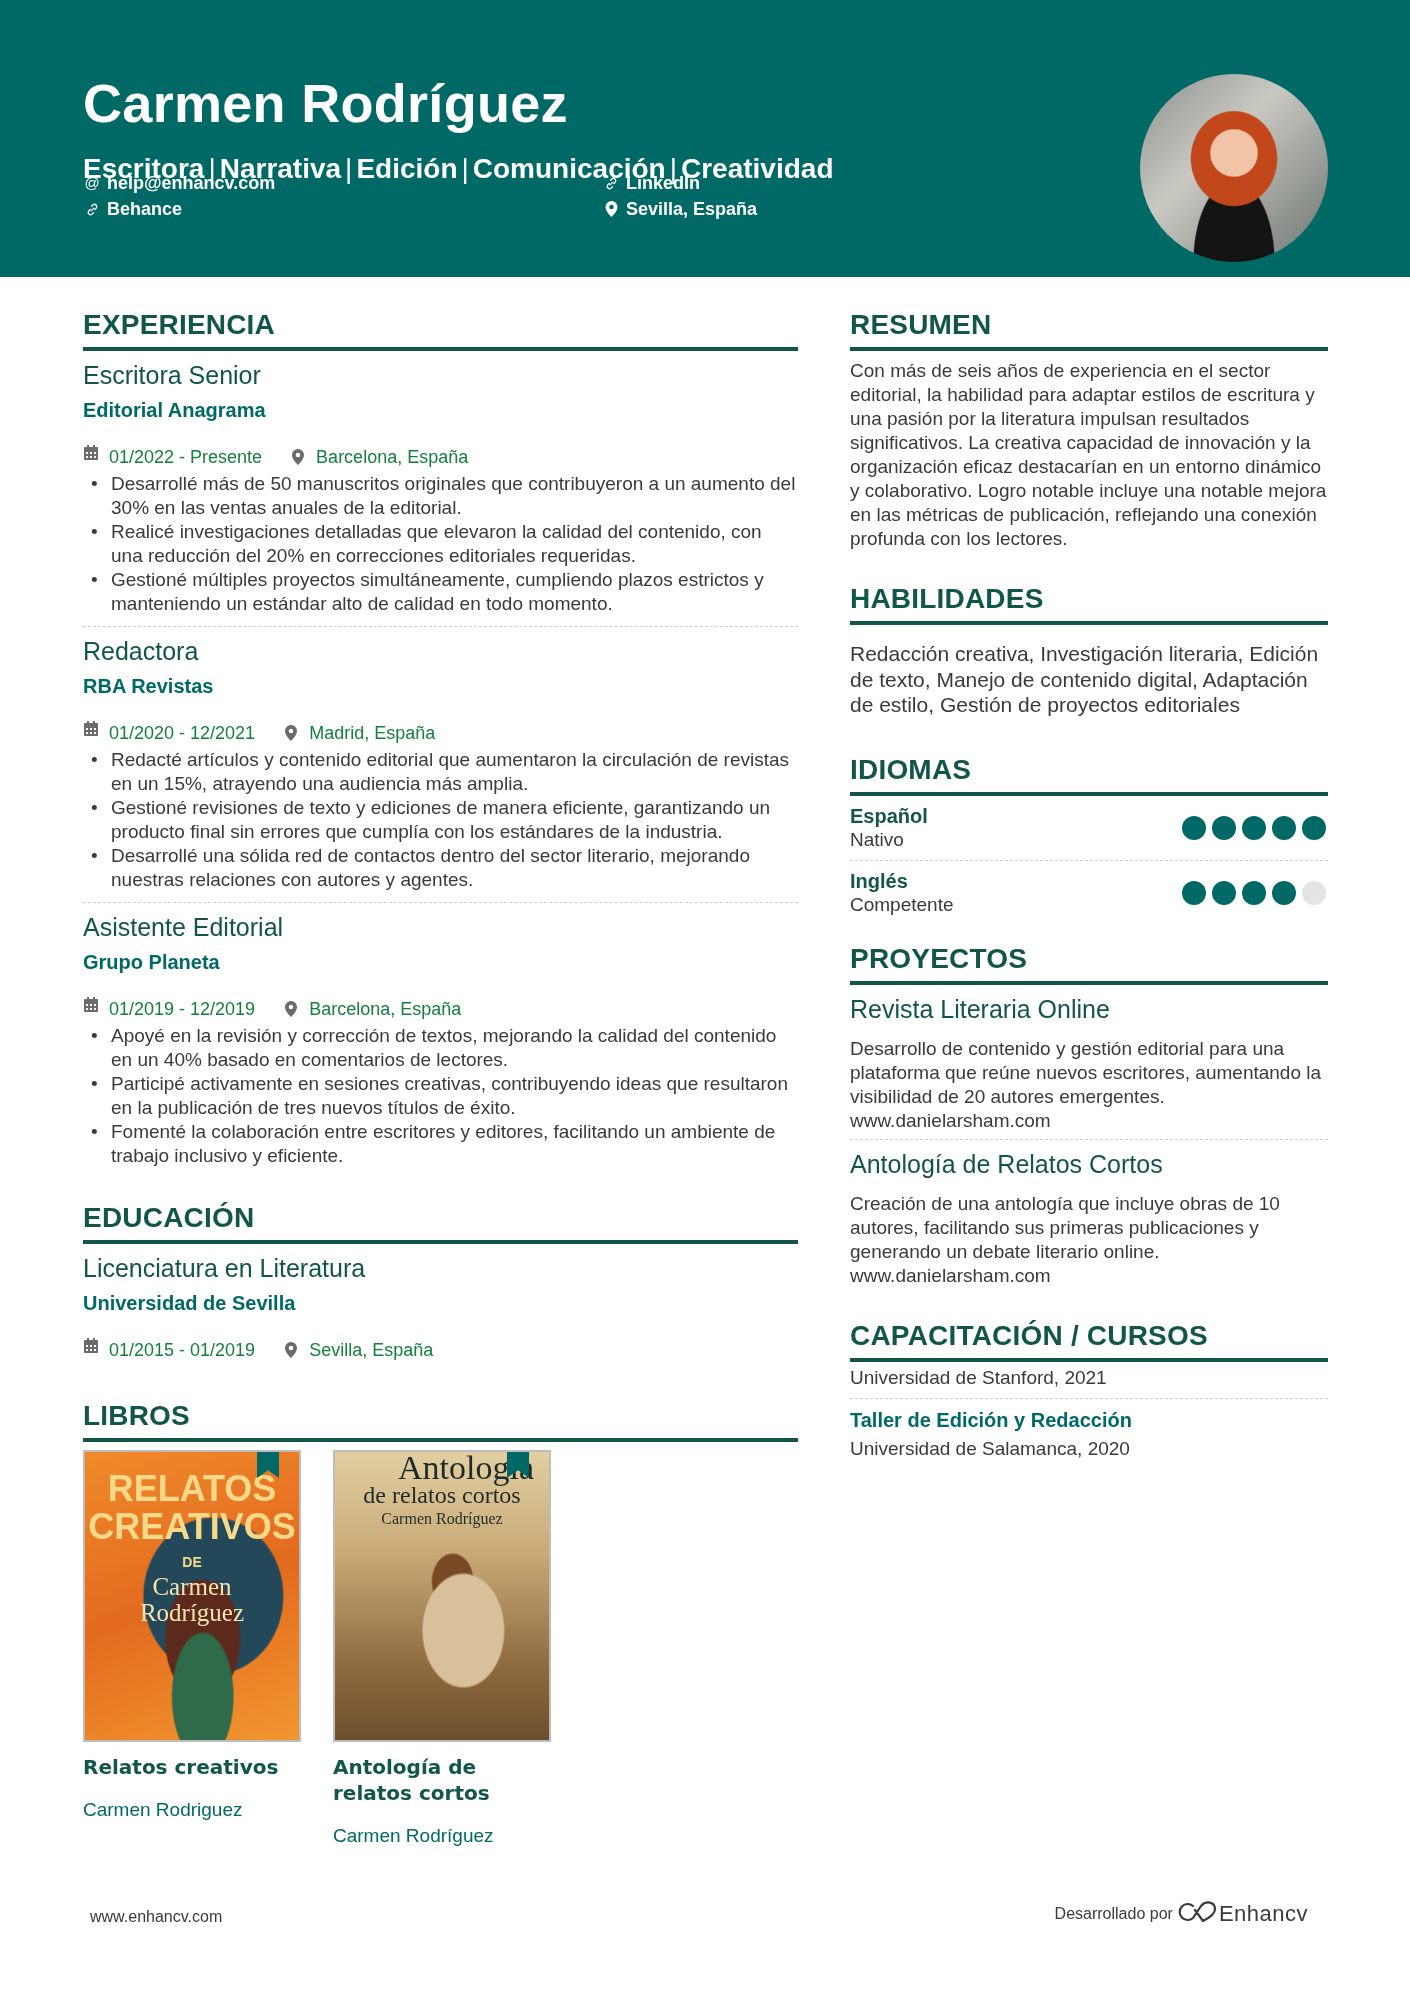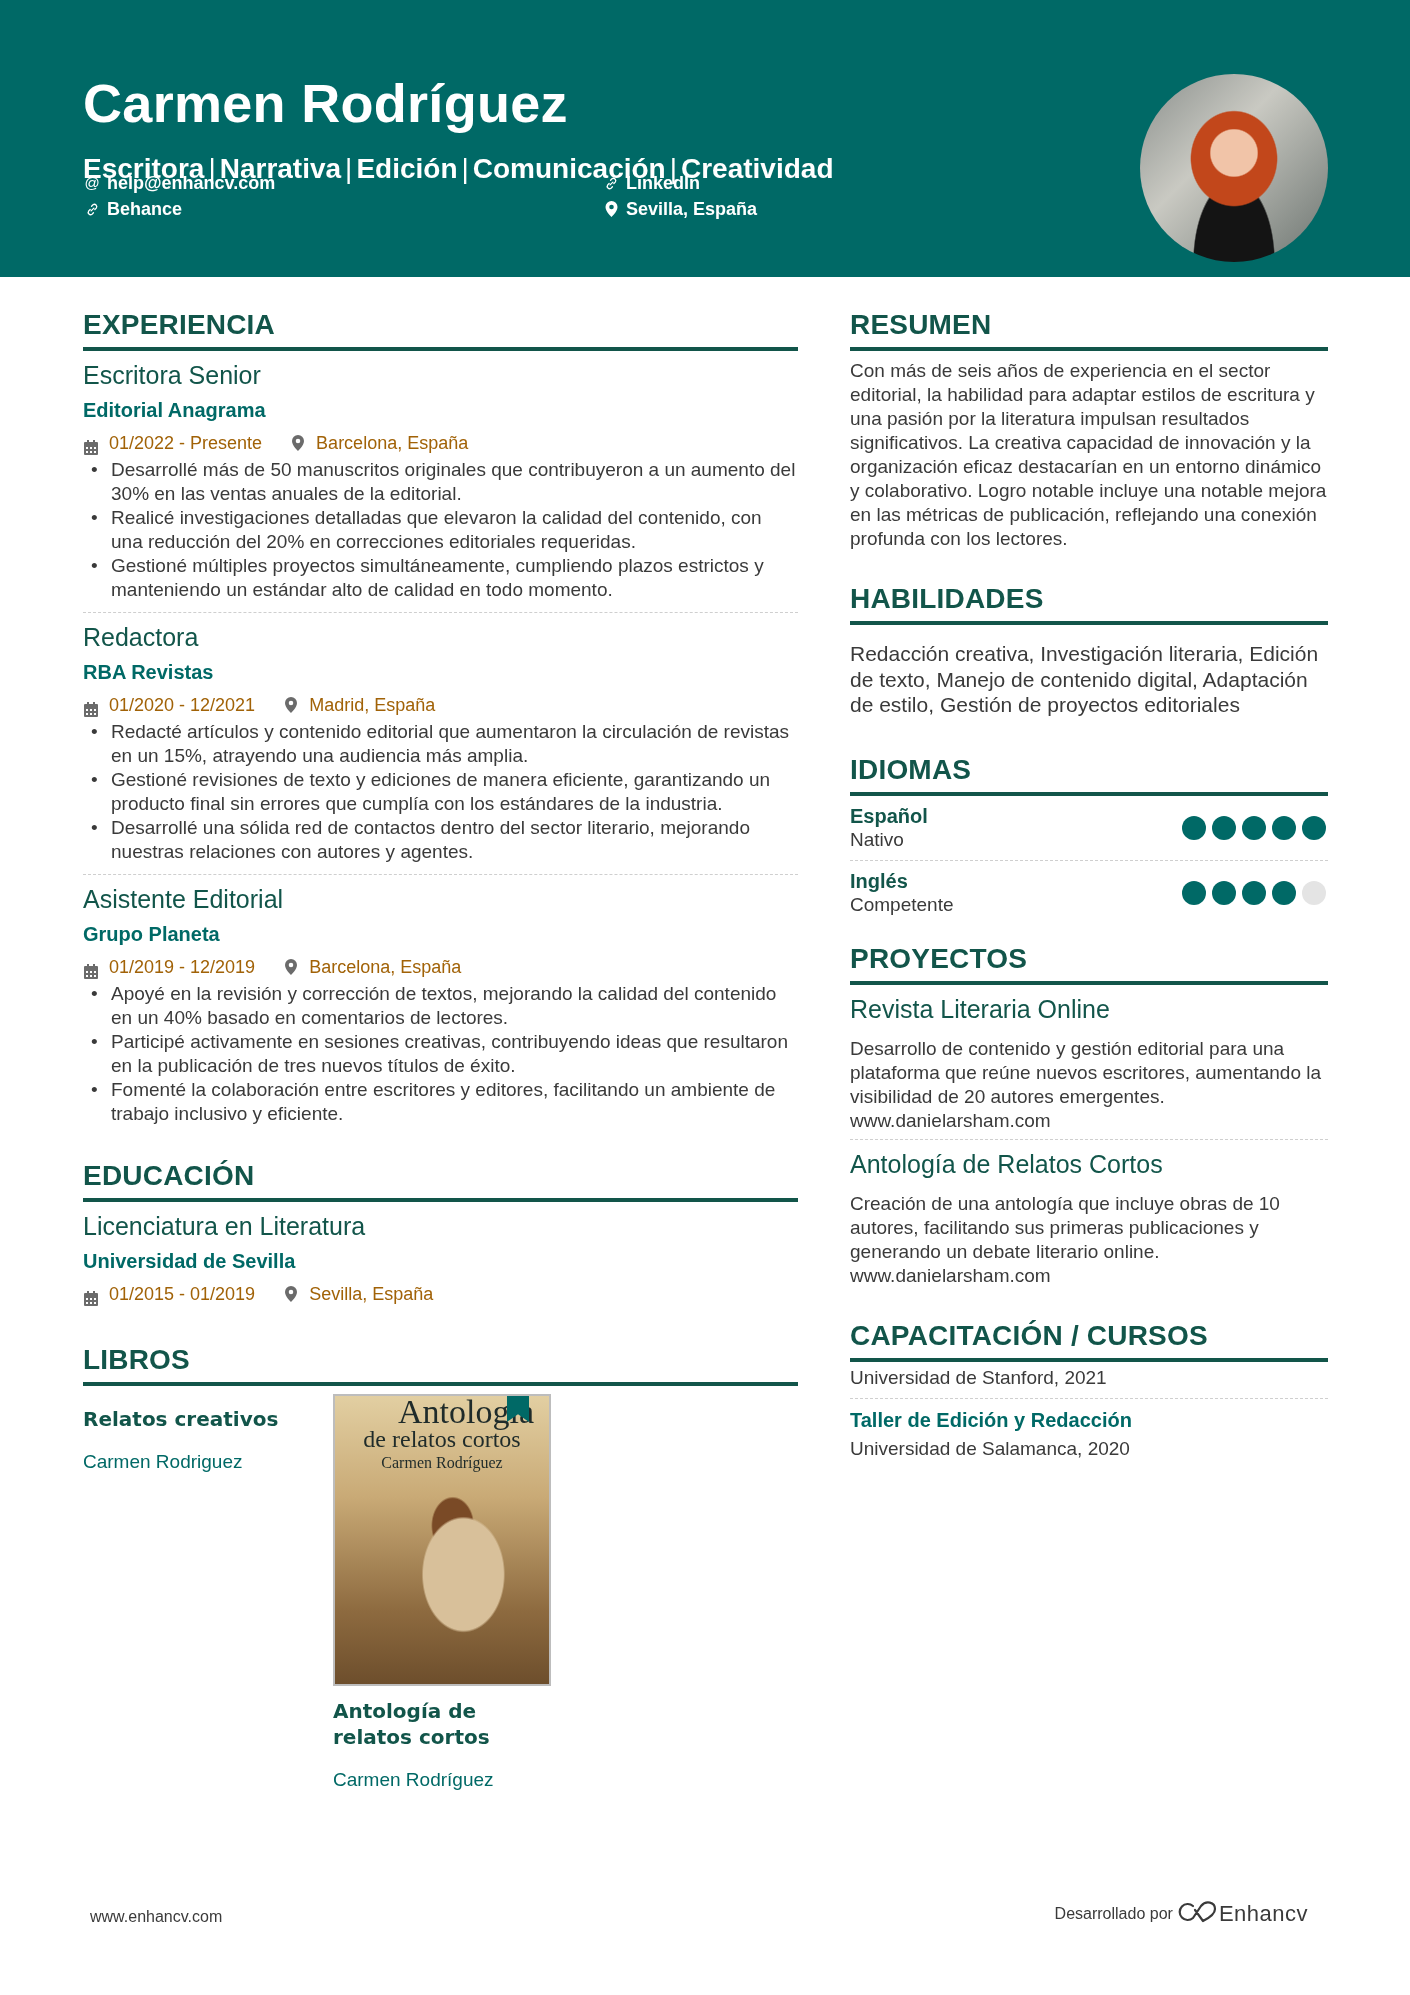--- a/index.html
+++ b/index.html
@@ -21,21 +21,21 @@
 
   
   .col-left { position: absolute; left: 83px; top: 305px; width: 715px; }
   .col-right { position: absolute; left: 850px; top: 305px; width: 478px; }
 
   .sec-title { font-size: 28px; font-weight: bold; color: #12554a; line-height: 40px; letter-spacing: 0.2px; }
   .sec-rule { height: 4px; background: #12554a; margin-top: 2px; }
 
   .role { font-size: 25px; color: #12554a; line-height: 32px; margin-top: 8px; }
   .company { font-size: 20px; font-weight: bold; color: #006966; line-height: 26px; margin-top: 6px; }
-  .meta { display: flex; align-items: flex-end; font-size: 18px; color: #a16207; line-height: 24px; margin-top: 8px; }
+  .meta { display: flex; align-items: flex-start; font-size: 18px; color: #15803d; line-height: 24px; margin-top: 22px; }
   .meta .ico { color: #6b6b6b; margin-right: 10px; font-size: 15px; width: 16px; display: inline-flex; justify-content: center; }
   .meta .loc { margin-left: 28px; display: flex; align-items: center; }
   ul.bullets { list-style: none; margin-top: 3px; }
   ul.bullets li { position: relative; padding-left: 28px; font-size: 19px; line-height: 24px; color: #3a3a3a; }
   ul.bullets li::before { content: "•"; position: absolute; left: 8px; top: 0; color: #3a3a3a; }
   .dash { border-top: 1.5px dashed #cfcfcf; margin-top: 10px; }
 
   .para { font-size: 19px; line-height: 24px; color: #3a3a3a; margin-top: 10px; }
   .skills { font-size: 21px; line-height: 25.5px; color: #3a3a3a; margin-top: 16px; }
 
@@ -273,20 +273,32 @@
         </span>
       </div>
     </div>
   </section>
 
   <section style="margin-top:34px;">
     <div class="sec-title">LIBROS</div>
     <div class="sec-rule"></div>
     <div class="books">
       <div class="book">
+        <div class="cover cover1">
+          <div class="cover-text c1-t1">
+            <div>RELATOS</div>
+            <div>CREATIVOS</div>
+          </div>
+          <div class="cover-text c1-de" style="top:102px;">DE</div>
+          <div class="cover-text c1-auth" style="top:122px;">
+            <div>Carmen</div>
+            <div>Rodríguez</div>
+          </div>
+          <div class="bookmark"></div>
+        </div>
         <div class="book-title">Relatos creativos</div>
         <div class="book-author">Carmen Rodriguez</div>
       </div>
 
       <div class="book">
         <div class="cover cover2">
           <div class="cover-text c2-t1">Antología</div>
           <div class="cover-text c2-t2">de relatos cortos</div>
           <div class="cover-text c2-auth">Carmen Rodríguez</div>
           <div class="bookmark"></div>

